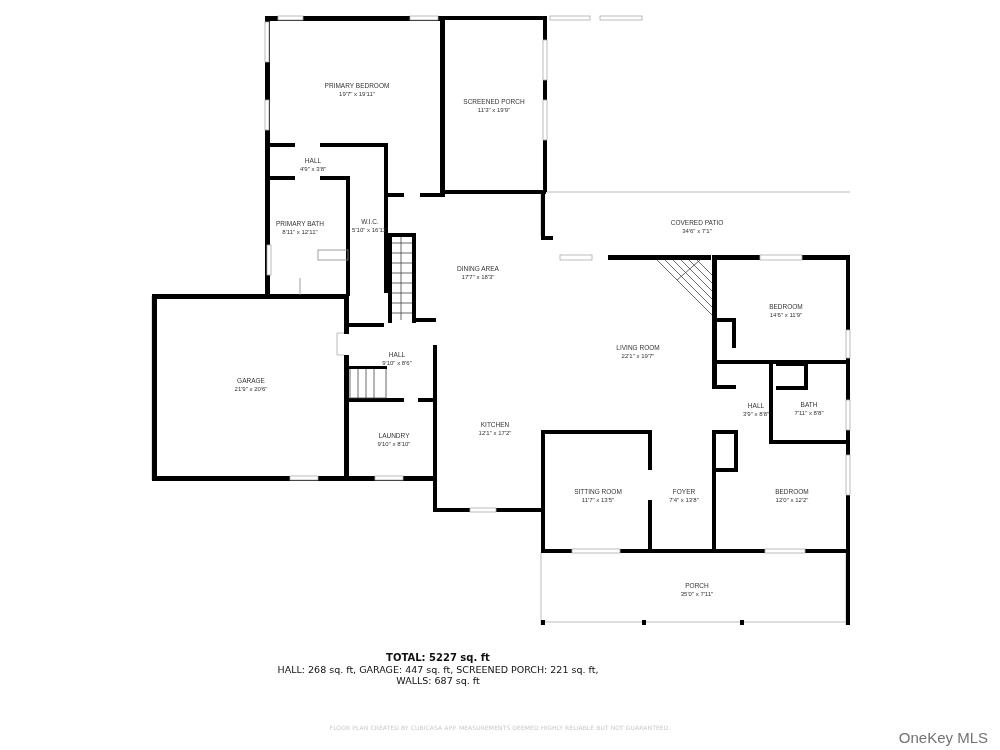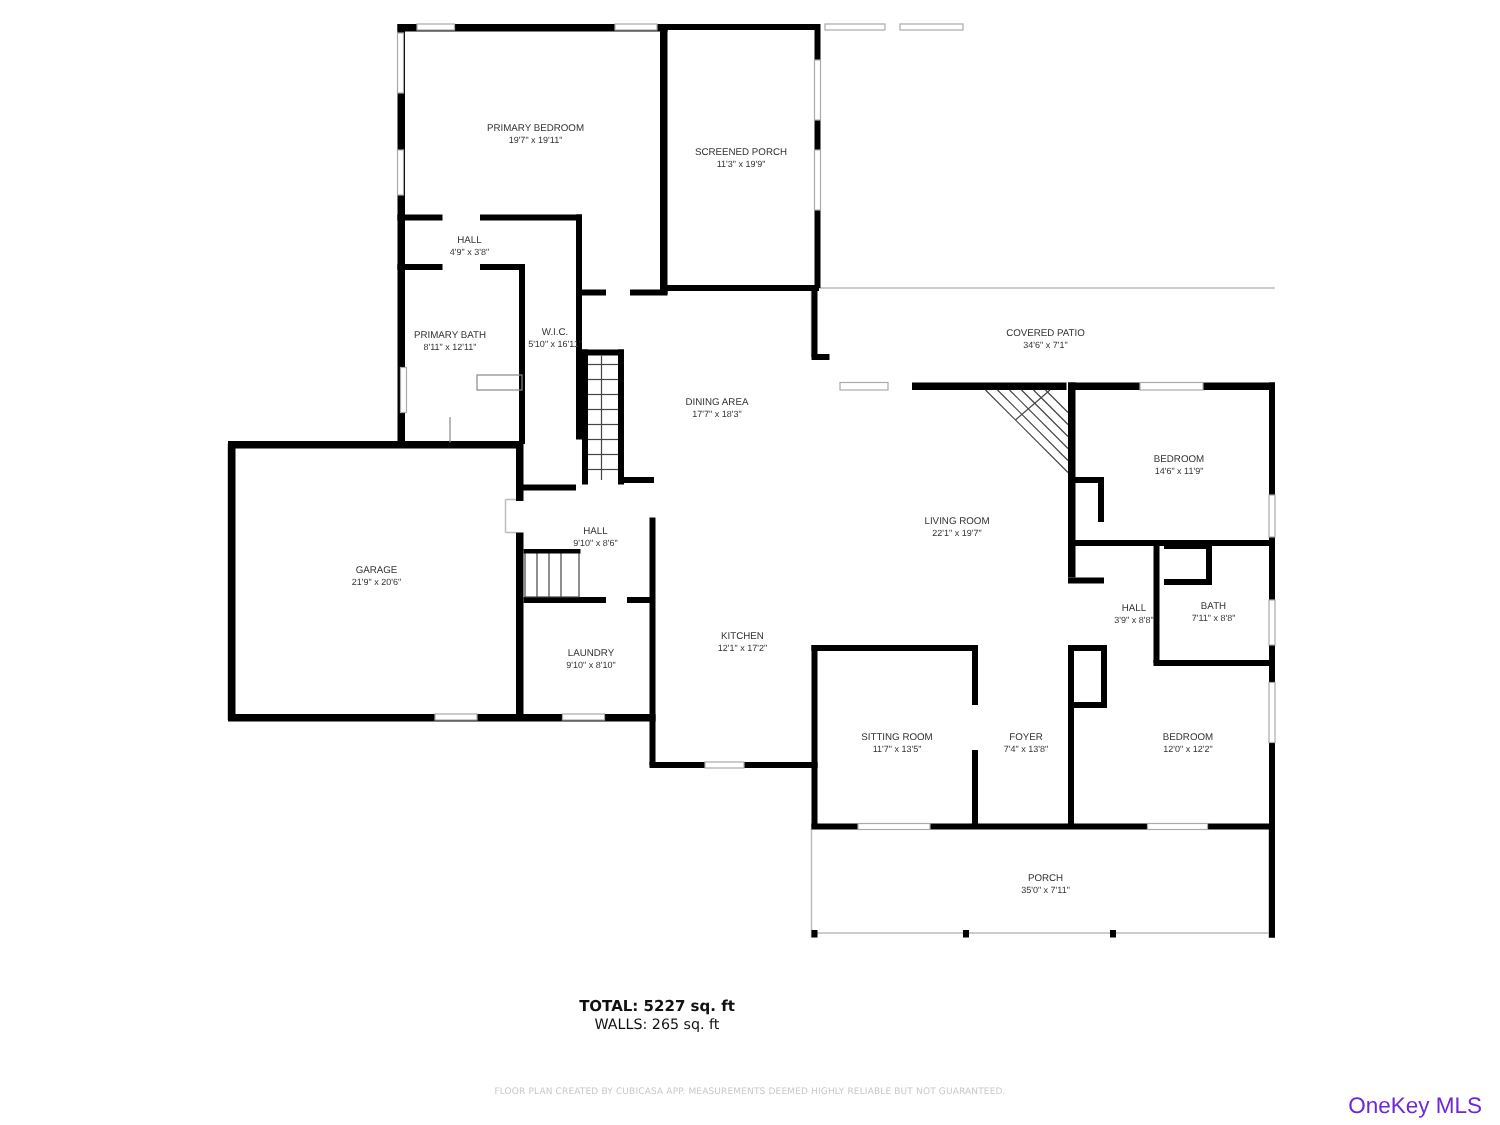--- a/index.html
+++ b/index.html
@@ -4,24 +4,24 @@
 <style>
   html, body { margin:0; padding:0; background:#ffffff; }
   body { width:1000px; height:750px; position:relative; overflow:hidden; font-family:"DejaVu Sans", sans-serif; }
   #plan { position:absolute; left:0; top:0; width:1000px; height:640px; }
   .wall { fill:#000; }
   .win { fill:#fff; stroke:#aaa; stroke-width:0.8; }
   .thin { stroke:#bbb; stroke-width:1; fill:none; }
   .stair { stroke:#444; stroke-width:0.8; fill:none; }
   .room-label { position:absolute; transform:translate(-50%,0); text-align:center; font-family:"Liberation Sans", sans-serif; font-size:6.5px; color:#333; line-height:8px; white-space:nowrap; }
   .room-dims { display:block; font-size:6px; }
-  .summary { position:absolute; left:0; top:666px; width:876px; text-align:center; font-family:"DejaVu Sans", sans-serif; font-size:9.5px; color:#111; line-height:11.6px; }
+  .summary { position:absolute; left:0; top:652px; width:876px; text-align:center; font-family:"DejaVu Sans", sans-serif; font-size:9.5px; color:#111; line-height:11.6px; }
   .summary .total { font-weight:bold; font-size:10px; }
   .credit { position:absolute; left:0; top:724px; width:1000px; text-align:center; font-family:"DejaVu Sans", sans-serif; font-size:6px; color:#c8c8c8; letter-spacing:0.1px; }
-  .watermark { position:absolute; right:12px; top:729px; font-family:"Liberation Sans", sans-serif; font-size:15px; color:#6d28d9; }
+  .watermark { position:absolute; right:12px; top:729px; font-family:"Liberation Sans", sans-serif; font-size:15px; color:#737373; }
 </style>
 </head>
 <body>
 
 <svg id="plan" viewBox="0 0 1000 640" xmlns="http://www.w3.org/2000/svg">
   <g id="thin-group">
       <line x1="152" y1="296" x2="152" y2="480" class="thin"></line>
       <line x1="541" y1="192" x2="850" y2="192" class="thin"></line>
       <line x1="541" y1="192" x2="541" y2="236" class="thin"></line>
       <line x1="541" y1="552" x2="541" y2="625" class="thin"></line>
@@ -160,17 +160,18 @@
     <div class="room-label" style="left: 394px; top: 432px;"><span>LAUNDRY</span><span class="room-dims">9'10" x 8'10"</span></div>
     <div class="room-label" style="left: 495px; top: 421px;"><span>KITCHEN</span><span class="room-dims">12'1" x 17'2"</span></div>
     <div class="room-label" style="left: 598px; top: 488px;"><span>SITTING ROOM</span><span class="room-dims">11'7" x 13'5"</span></div>
     <div class="room-label" style="left: 684px; top: 488px;"><span>FOYER</span><span class="room-dims">7'4" x 13'8"</span></div>
     <div class="room-label" style="left: 792px; top: 488px;"><span>BEDROOM</span><span class="room-dims">12'0" x 12'2"</span></div>
     <div class="room-label" style="left: 697px; top: 582px;"><span>PORCH</span><span class="room-dims">35'0" x 7'11"</span></div>
   </div>
 
 <div class="summary">
   <div class="total">TOTAL: 5227 sq. ft</div>
-  <div>WALLS: 265 sq. ft</div>
+  <div>HALL: 268 sq. ft, GARAGE: 447 sq. ft, SCREENED PORCH: 221 sq. ft,</div>
+  <div>WALLS: 687 sq. ft</div>
 </div>
 
 <div class="credit">FLOOR PLAN CREATED BY CUBICASA APP. MEASUREMENTS DEEMED HIGHLY RELIABLE BUT NOT GUARANTEED.</div>
 <div class="watermark">OneKey MLS</div>
 
 </body></html>

